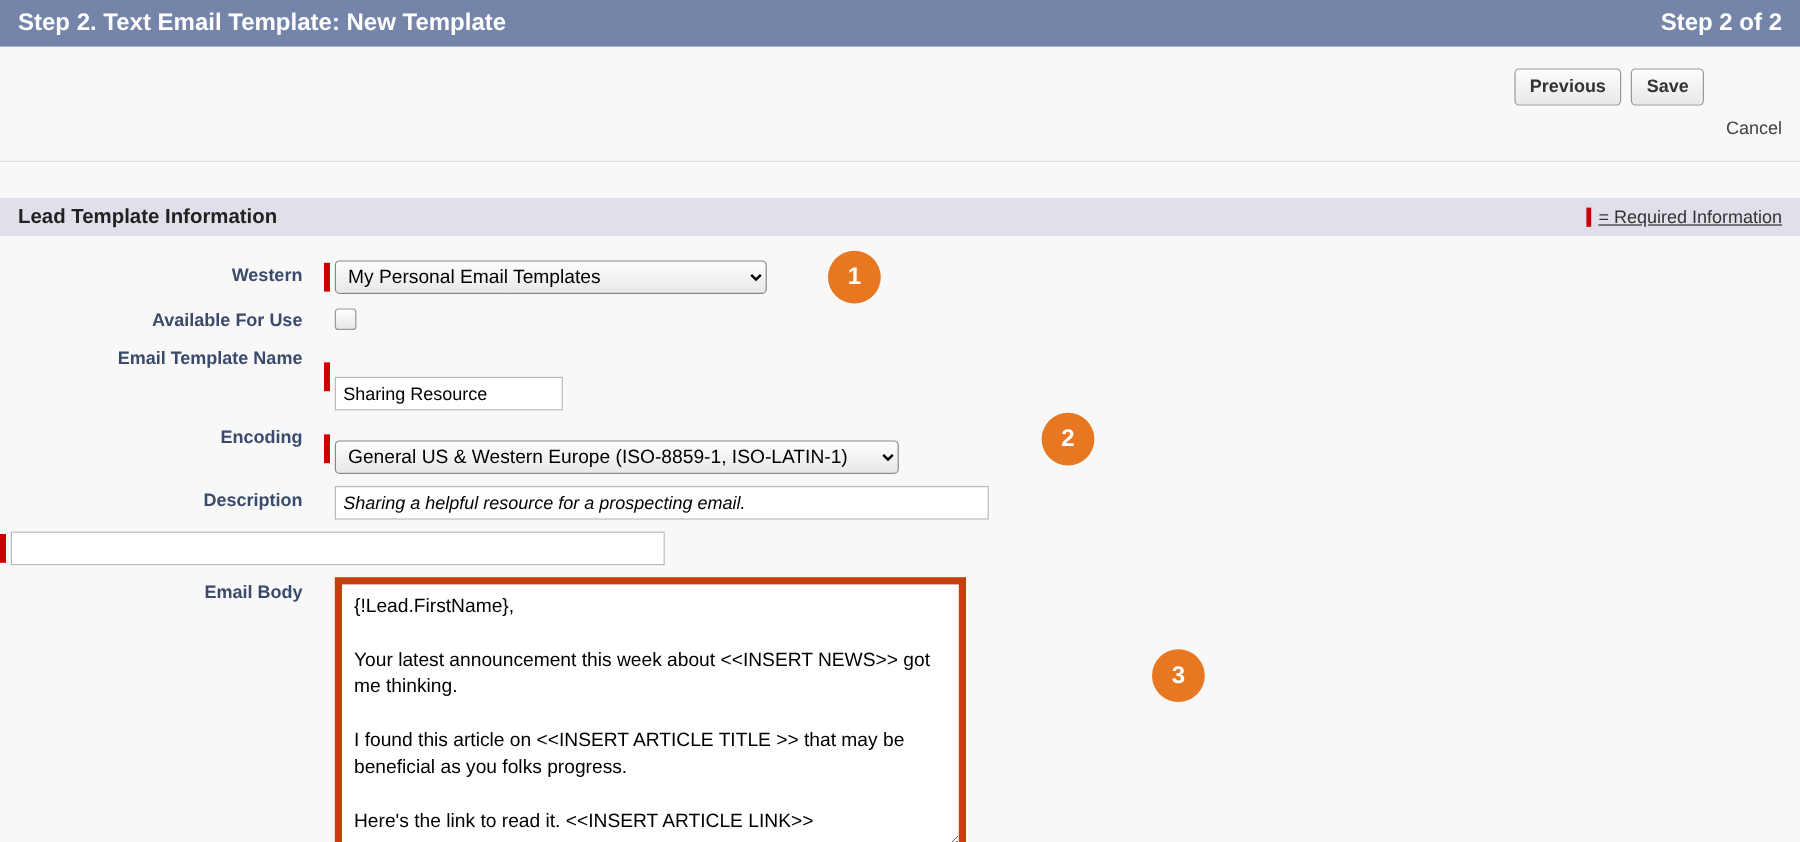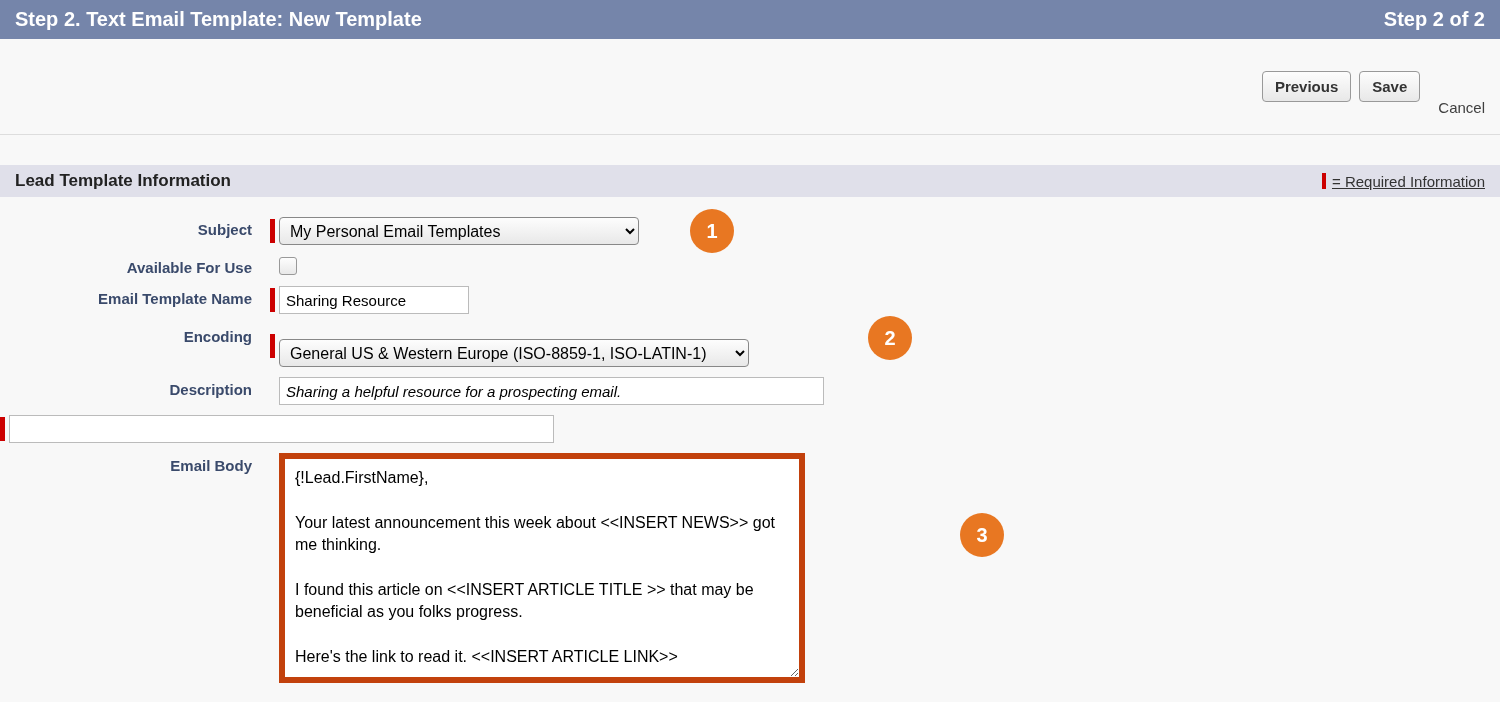--- a/index.html
+++ b/index.html
@@ -16,21 +16,21 @@
     padding: 8px 15px;
     display: flex;
     justify-content: space-between;
     align-items: center;
     font-size: 20px;
     font-weight: bold;
   }
   .button-row {
     display: flex;
     justify-content: flex-end;
-    align-items: center;
+    align-items: flex-start;
     padding: 18px 15px 18px 27px;
     gap: 8px;
     border-bottom: 1px solid #ddd;
     background: #f8f8f8;
   }
   .btn {
     background: linear-gradient(#fdfdfd, #e8e8e8);
     border: 1px solid #999;
     border-radius: 4px;
     padding: 6px 12px;
@@ -111,21 +111,21 @@
   }
   .select-folder { width: 360px; }
   .select-encoding { width: 470px; margin-top: 15px; }
   .text-ctl {
     font-size: 15px;
     padding: 4px 6px;
     border: 1px solid #bbb;
     background: #fff;
     height: 28px;
   }
-  .text-name { width: 190px; }
+  .text-name { width: 190px; margin-top: 28px; }
   .text-desc { width: 545px; }
   .text-subj { width: 545px; }
   .checkbox-ctl {
     width: 18px;
     height: 18px;
     border: 1px solid #999;
     border-radius: 3px;
     background: linear-gradient(#fdfdfd, #e8e8e8);
     margin-left: 9px;
     margin-top: 2px;
@@ -175,21 +175,21 @@
   <span class="section-title">Lead Template Information</span>
   <span class="required-legend">
     <span class="req-bar"></span>
     <span>= Required Information</span>
   </span>
 </div>
 
 <div class="form-area">
 
   <div class="form-row">
-    <div class="form-label">Subject</div>
+    <div class="form-label">Western</div>
     <div class="field-wrap">
       <div class="req-marker"></div>
       <select class="select-ctl select-folder">
         <option>My Personal Email Templates</option>
       </select>
     </div>
     <div class="callout" style="left: 690px; top: -8px;">1</div>
   </div>
 
   <div class="form-row">

